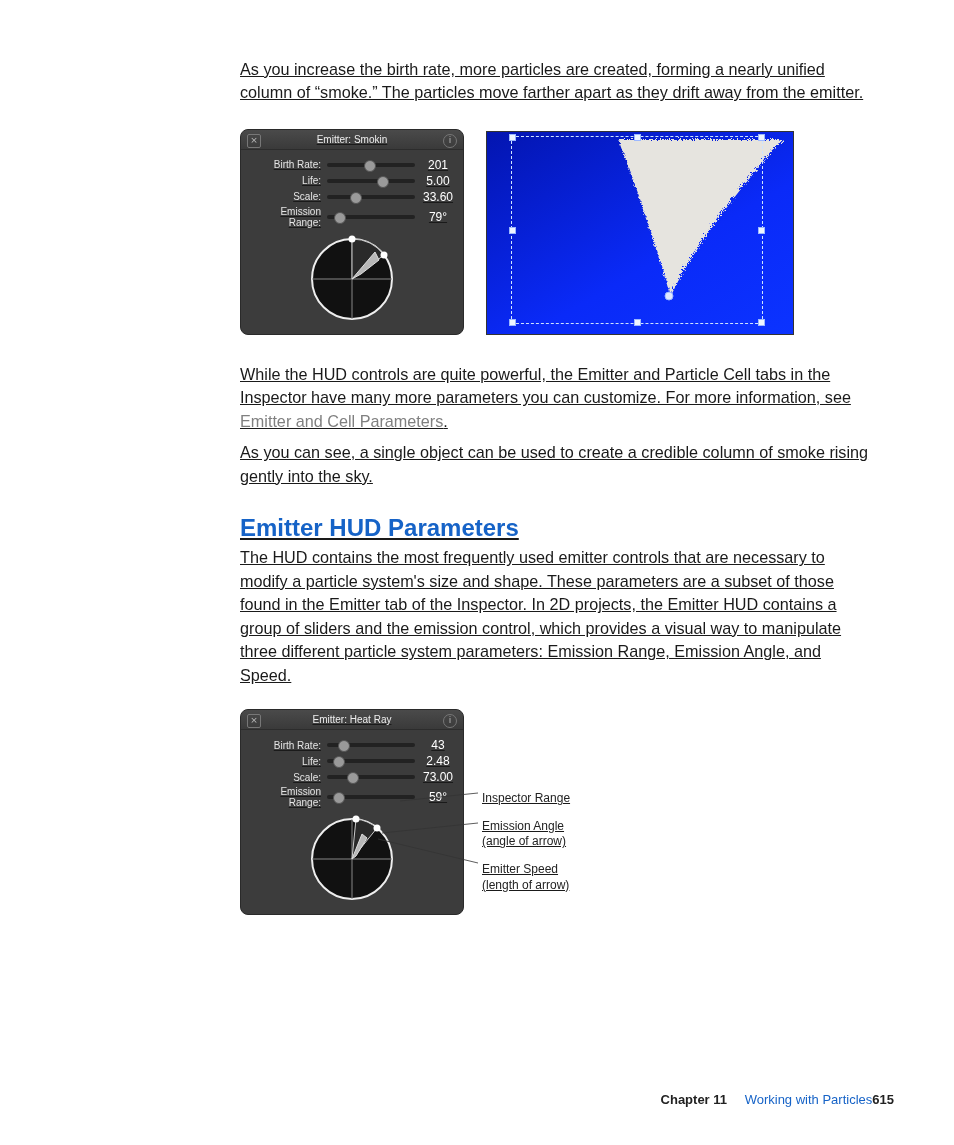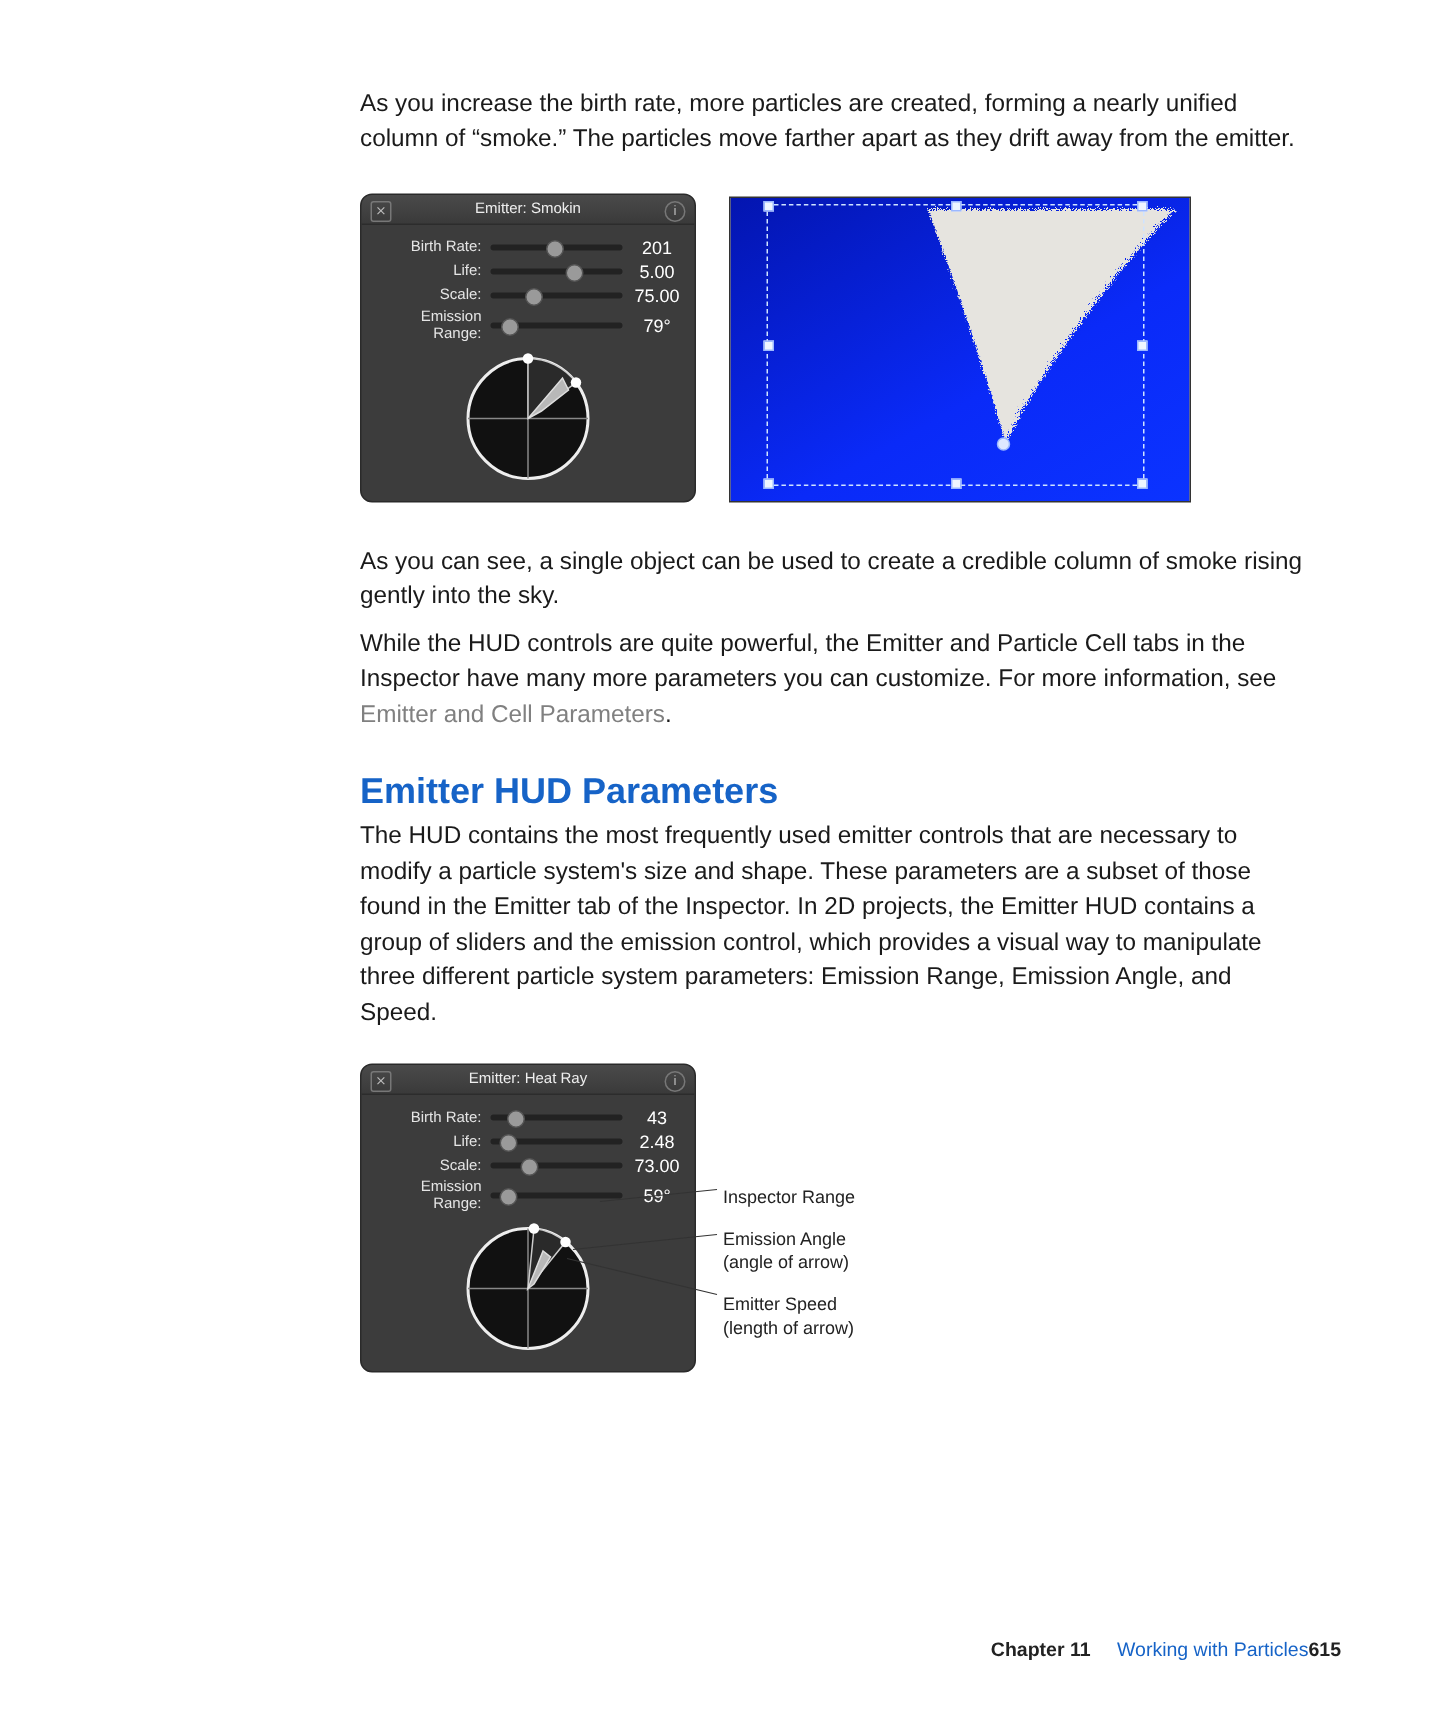--- a/index.html
+++ b/index.html
@@ -9,20 +9,21 @@
     font-family: "Helvetica Neue", Helvetica, Arial, sans-serif;
     color: #1a1a1a;
     width: 954px;
   }
   .page {
     width: 954px;
     height: 1145px;
     position: relative;
     box-sizing: border-box;
     padding: 58px 85px 40px 240px;
+    text-decoration: underline;
   }
   .body-text {
     font-size: 16.2px;
     line-height: 1.45;
     margin: 0 0 8px 0;
   }
   .fig-row {
     display: flex;
     gap: 22px;
     align-items: flex-end;
@@ -174,21 +175,21 @@
           <span class="hud-slider">
               <span class="hud-knob" style="left:62%"></span>
             </span>
           <span class="hud-val">5.00</span>
         </div>
         <div class="hud-row">
           <span class="hud-label">Scale:</span>
           <span class="hud-slider">
               <span class="hud-knob" style="left:32%"></span>
             </span>
-          <span class="hud-val">75.00</span>
+          <span class="hud-val">33.60</span>
         </div>
         <div class="hud-row">
           <span class="hud-label">Emission Range:</span>
           <span class="hud-slider">
               <span class="hud-knob" style="left:14%"></span>
             </span>
           <span class="hud-val">79°</span>
         </div>
         <div class="hud-dial-wrap">
           <svg width="90" height="90">
@@ -221,24 +222,24 @@
         <span class="h" style="left:-3px;bottom:-3px"></span>
         <span class="h" style="right:-3px;bottom:-3px"></span>
         <span class="h" style="left:50%;top:-3px;margin-left:-3px"></span>
         <span class="h" style="left:50%;bottom:-3px;margin-left:-3px"></span>
         <span class="h" style="left:-3px;top:50%;margin-top:-3px"></span>
         <span class="h" style="right:-3px;top:50%;margin-top:-3px"></span>
       </div>
     </div>
   </div>
 
-  <p class="body-text">As you can see, a single object can be used to create a credible column of smoke rising gently into the sky.</p>
   <p class="body-text">
     <span>While the HUD controls are quite powerful, the Emitter and Particle Cell tabs in the Inspector have many more parameters you can customize. For more information, see </span><span class="link">Emitter and Cell Parameters</span><span>.</span>
   </p>
+  <p class="body-text">As you can see, a single object can be used to create a credible column of smoke rising gently into the sky.</p>
 
   <h2 class="section">Emitter HUD Parameters</h2>
   <p class="body-text">The HUD contains the most frequently used emitter controls that are necessary to modify a particle system's size and shape. These parameters are a subset of those found in the Emitter tab of the Inspector. In 2D projects, the Emitter HUD contains a group of sliders and the emission control, which provides a visual way to manipulate three different particle system parameters: Emission Range, Emission Angle, and Speed.</p>
 
   <div class="fig2-wrap">
     <div style="position:relative">
       <div class="hud">
         <div class="hud-head">
           <span class="hud-close">⨯</span>
           <span class="hud-title">Emitter: Heat Ray</span>

